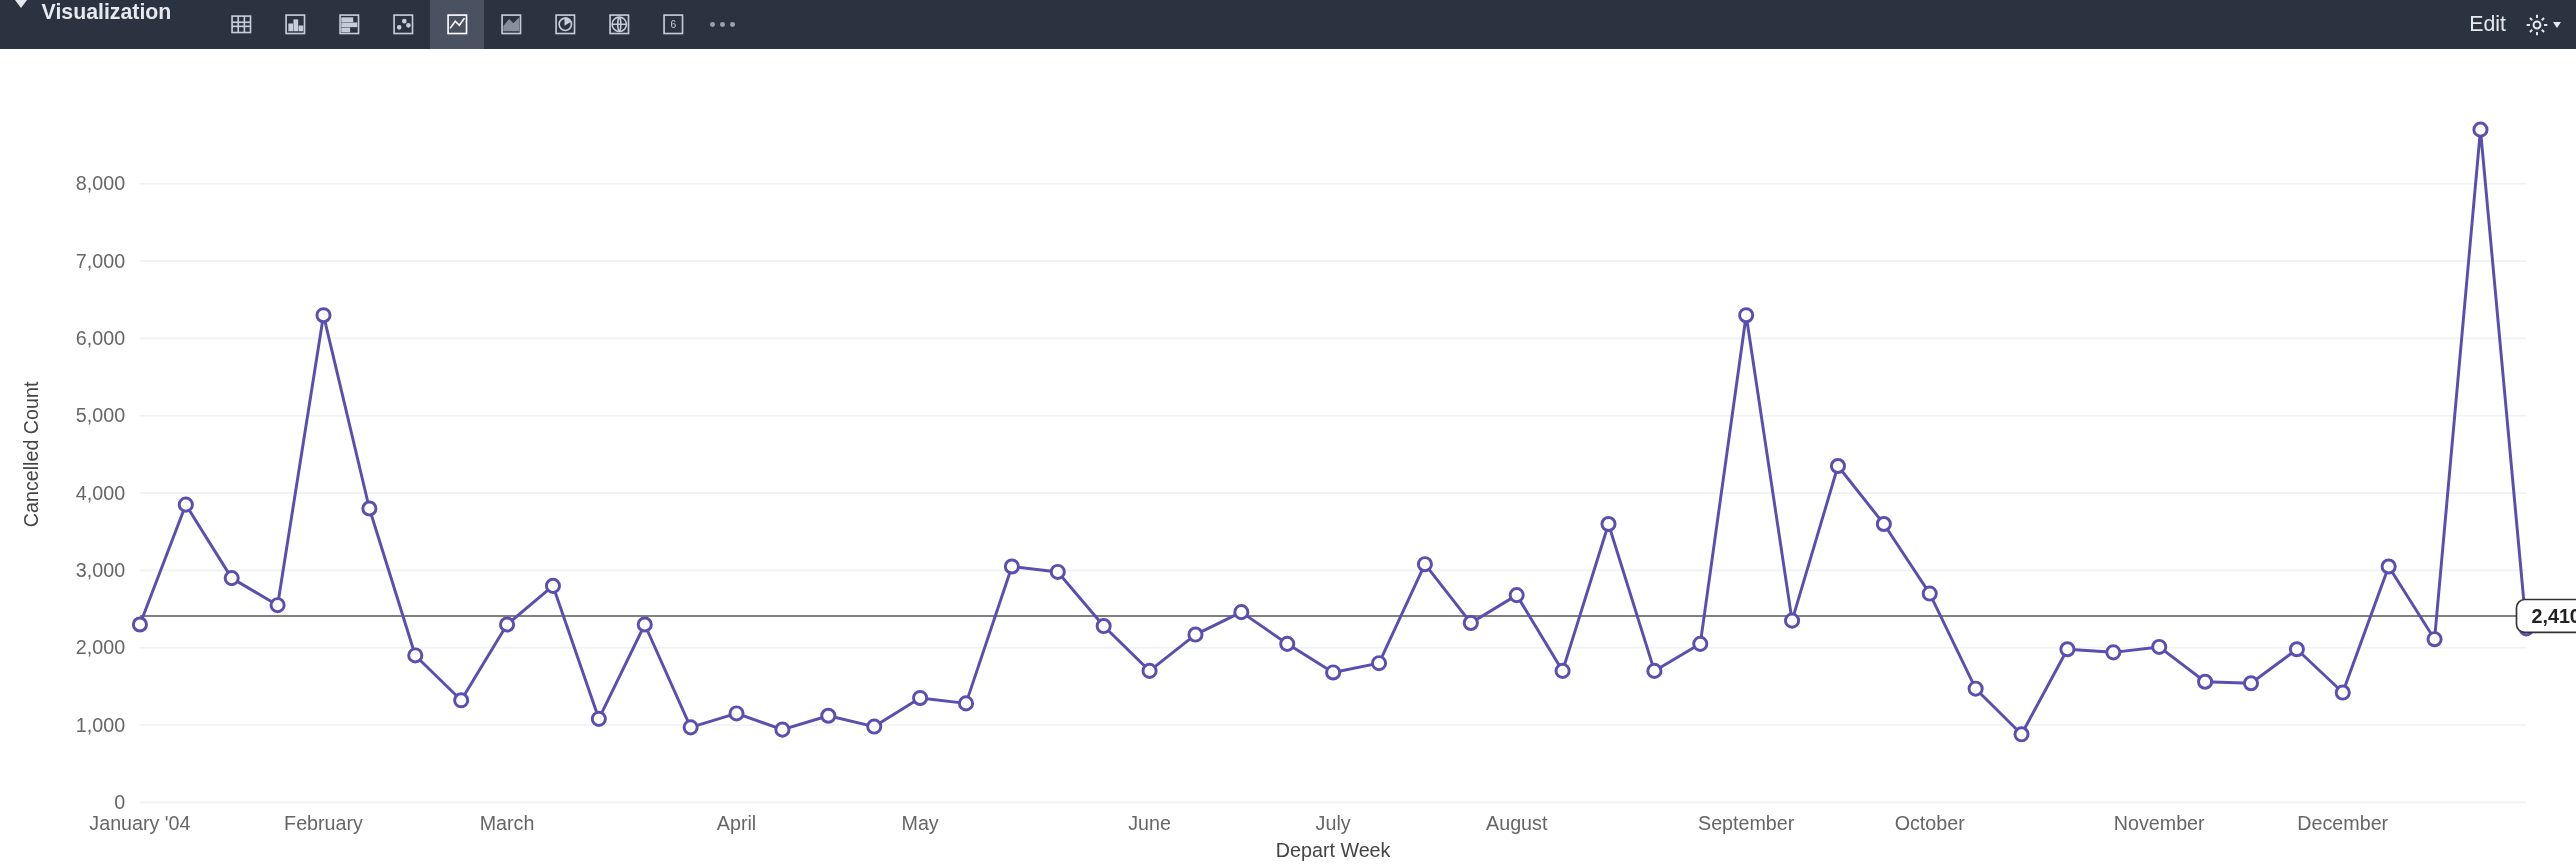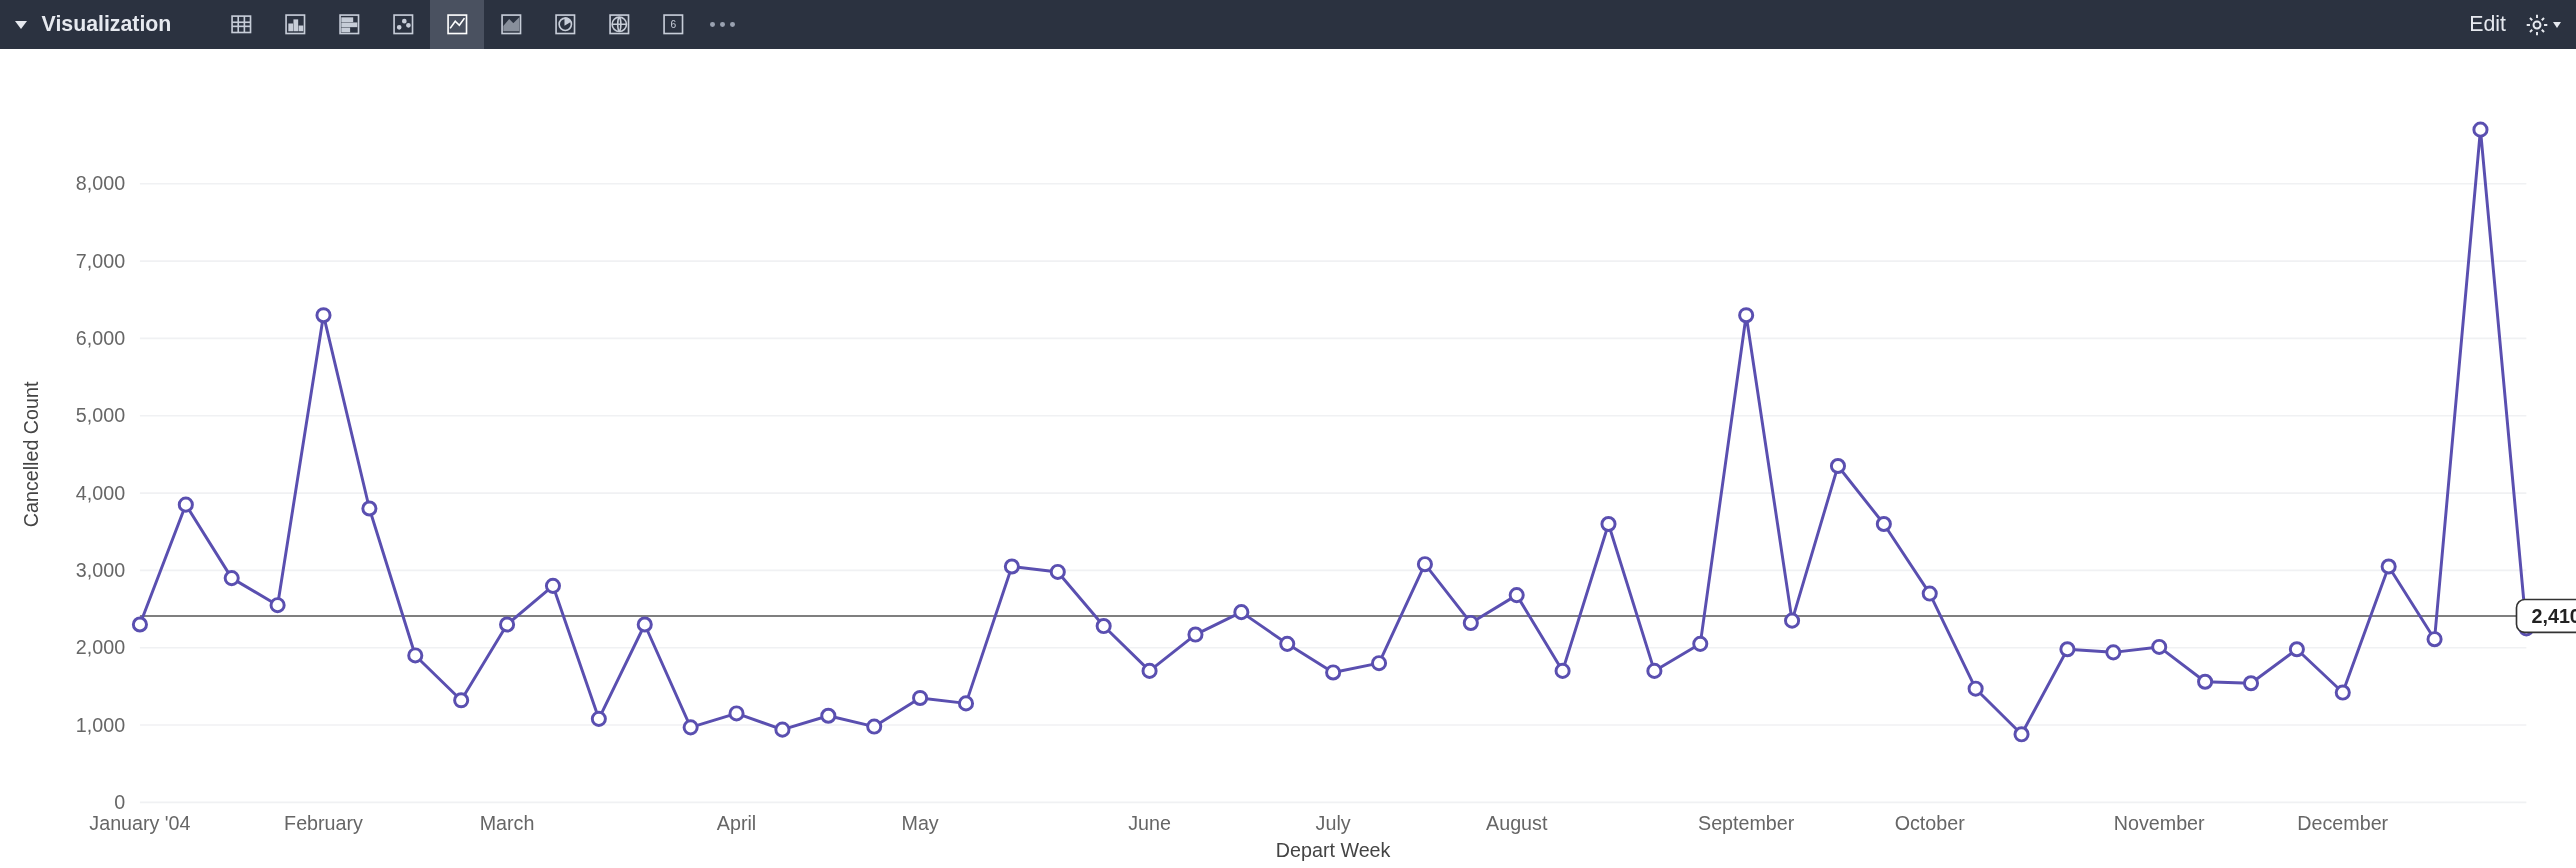--- a/index.html
+++ b/index.html
@@ -14,21 +14,21 @@
     height: 49px;
     display: flex;
     align-items: center;
     color: #e6e9ef;
     font-size: 21.3px;
     padding: 0 14.8px;
     justify-content: space-between;
   }
   .toolbar-left {
     display: flex;
-    align-items: center;
+    align-items: flex-start;
     gap: 9.9px;
   }
   .collapse-caret {
     width: 0; height: 0;
     border-left: 6.6px solid transparent;
     border-right: 6.6px solid transparent;
     border-top: 8.2px solid #e6e9ef;
     margin-right: 4.9px;
     cursor: pointer;
   }

